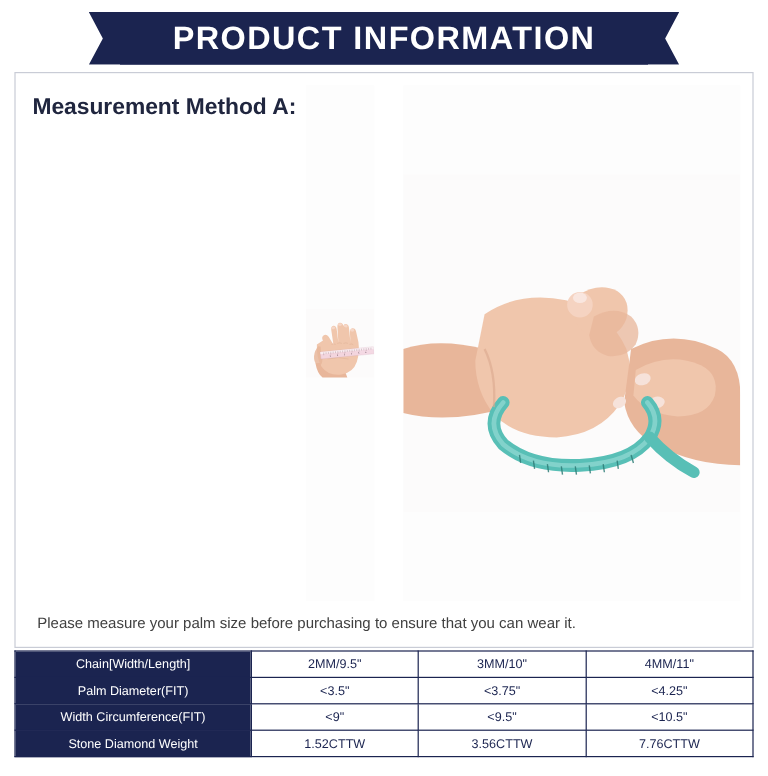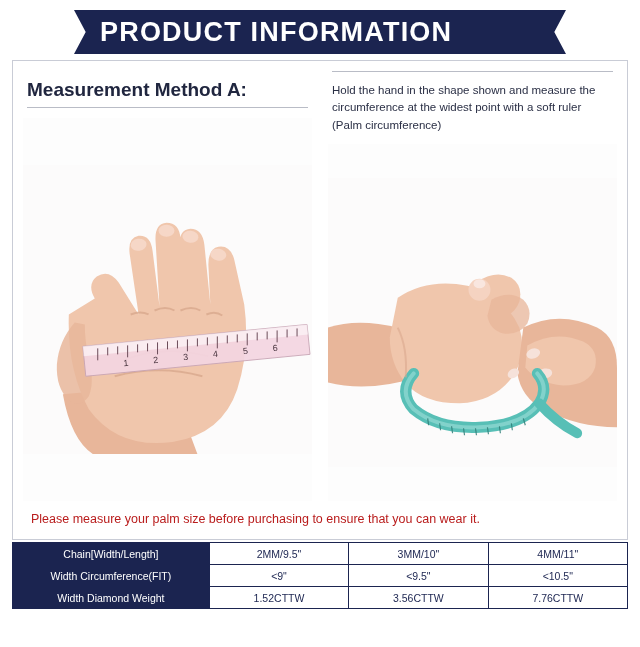--- a/index.html
+++ b/index.html
@@ -25,21 +25,21 @@
   .banner {
     position: absolute;
     left: 100px;
     right: 100px;
     top: 4px;
     height: 44px;
     background: #1b2450;
     color: #ffffff;
     display: flex;
     align-items: center;
-    justify-content: flex-start;
+    justify-content: center;
   }
   .banner-title {
     font-size: 27px;
     font-weight: bold;
     letter-spacing: 1.2px;
     line-height: 1;
   }
   
   .ribbon-tail {
     position: absolute;
@@ -65,21 +65,21 @@
     height: 480px;
   }
   .methods {
     display: flex;
     gap: 16px;
     height: 430px;
   }
   .method {
     flex: 1;
     display: flex;
-    flex-direction: column;
+    flex-direction: row;
   }
   .method-title {
     font-size: 19px;
     font-weight: bold;
     color: #20263f;
     margin: 8px 0 6px 4px;
   }
   .method-rule {
     height: 1px;
     background: #b9bcc6;
@@ -98,21 +98,21 @@
     flex: 1;
     background: #fdfdfd;
     overflow: hidden;
   }
 
   .skin-a { fill: #f0c6ac; }
   .skin-b { fill: #e8b69a; }
 
   .footnote {
     font-size: 12.5px;
-    color: #b91c1c;
+    color: #404040;
     padding: 10px 6px 4px 8px;
     line-height: 1.3;
   }
 
   
   .table-wrap {
     margin: 2px 12px 6px 12px;
   }
   table.spec {
     width: 100%;
@@ -227,21 +227,20 @@
             <ellipse cx="144" cy="66" rx="8" ry="6"></ellipse>
             <ellipse cx="168" cy="72" rx="8" ry="6" transform="rotate(5 168 72)"></ellipse>
             <ellipse cx="196" cy="90" rx="8" ry="6" transform="rotate(10 196 90)"></ellipse>
           </g>
         </svg>
       </div>
     </div>
 
     <div class="method">
       <div class="method-rule"></div>
-      <div class="method-desc">Hold the hand in the shape shown and measure the circumference at the widest point with a soft ruler (Palm circumference)</div>
 
       <div class="photo">
         <svg width="100%" height="100%" viewBox="0 0 290 290" preserveAspectRatio="xMidYMid meet">
           <rect x="0" y="0" width="290" height="290" fill="#fcfbfb"></rect>
 
           <path d="M0 150 Q 30 140 70 150 L 90 200 Q 40 215 0 205 Z" class="skin-b"></path>
 
           <path d="M70 120 Q 100 100 140 108 Q 178 118 192 150 Q 200 176 186 198
                    Q 168 224 132 226 Q 96 226 78 206 Q 62 186 62 160 Z" class="skin-a"></path>
 
@@ -290,26 +289,32 @@
 <div class="table-wrap">
   <table class="spec">
     <tbody>
       <tr>
         <td class="rowhead">Chain[Width/Length]</td>
         <td class="val">2MM/9.5"</td>
         <td class="val">3MM/10"</td>
         <td class="val">4MM/11"</td>
       </tr>
       <tr>
+        <td class="rowhead">Palm Diameter(FIT)</td>
+        <td class="val">&lt;3.5"</td>
+        <td class="val">&lt;3.75"</td>
+        <td class="val">&lt;4.25"</td>
+      </tr>
+      <tr>
         <td class="rowhead">Width Circumference(FIT)</td>
         <td class="val">&lt;9"</td>
         <td class="val">&lt;9.5"</td>
         <td class="val">&lt;10.5"</td>
       </tr>
       <tr>
-        <td class="rowhead">Width Diamond Weight</td>
+        <td class="rowhead">Stone Diamond Weight</td>
         <td class="val">1.52CTTW</td>
         <td class="val">3.56CTTW</td>
         <td class="val">7.76CTTW</td>
       </tr>
     </tbody>
   </table>
 </div>
 
 </body></html>

